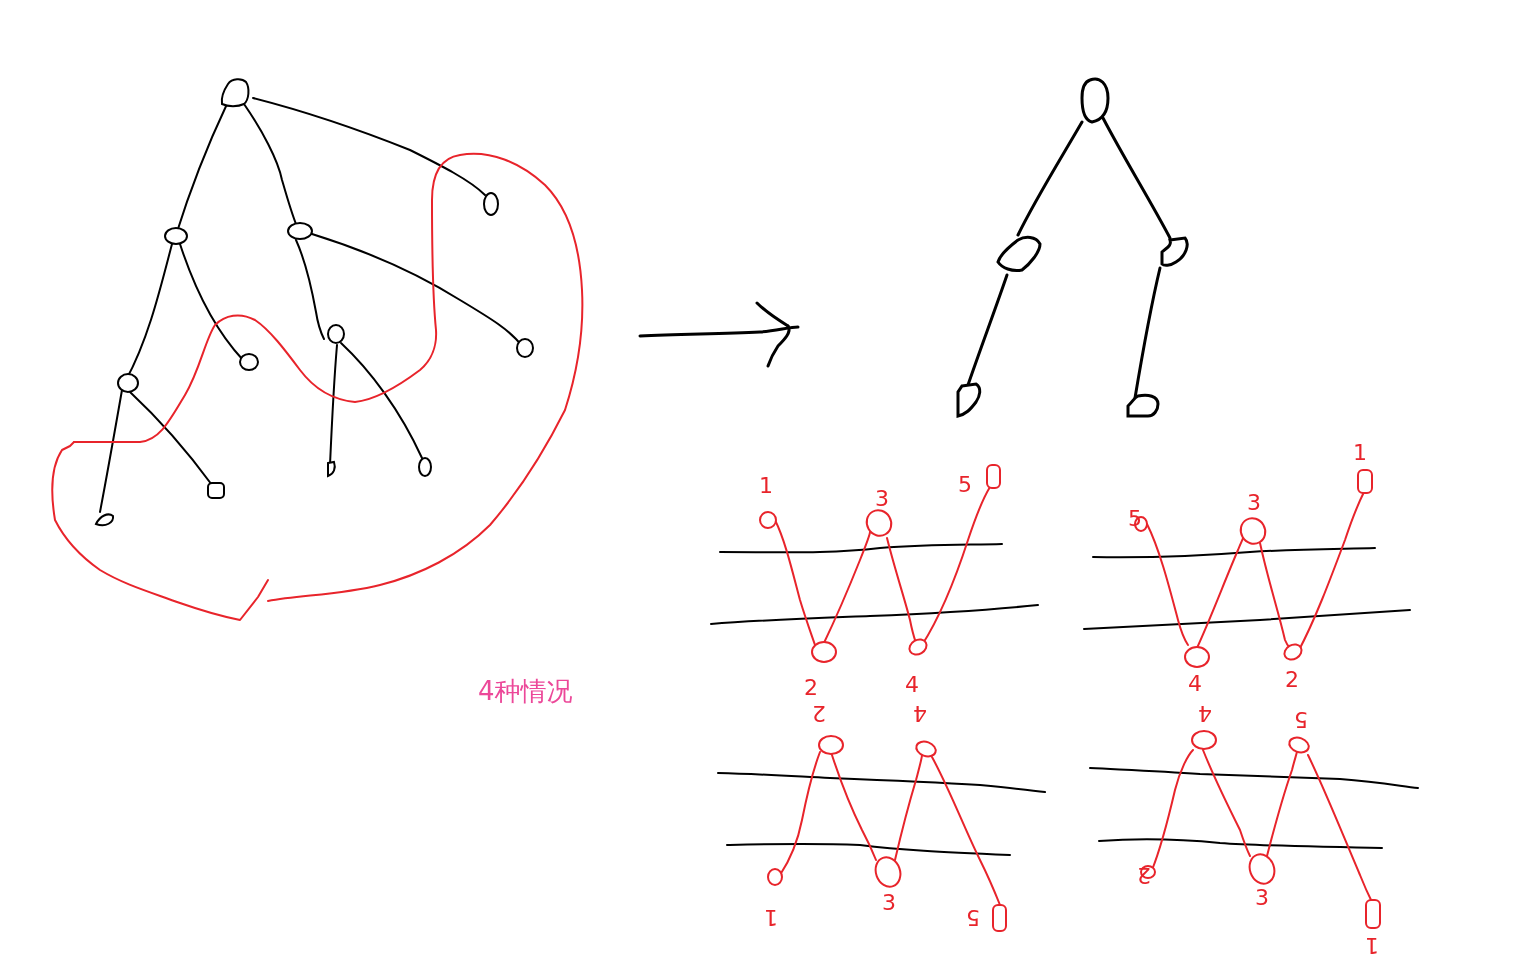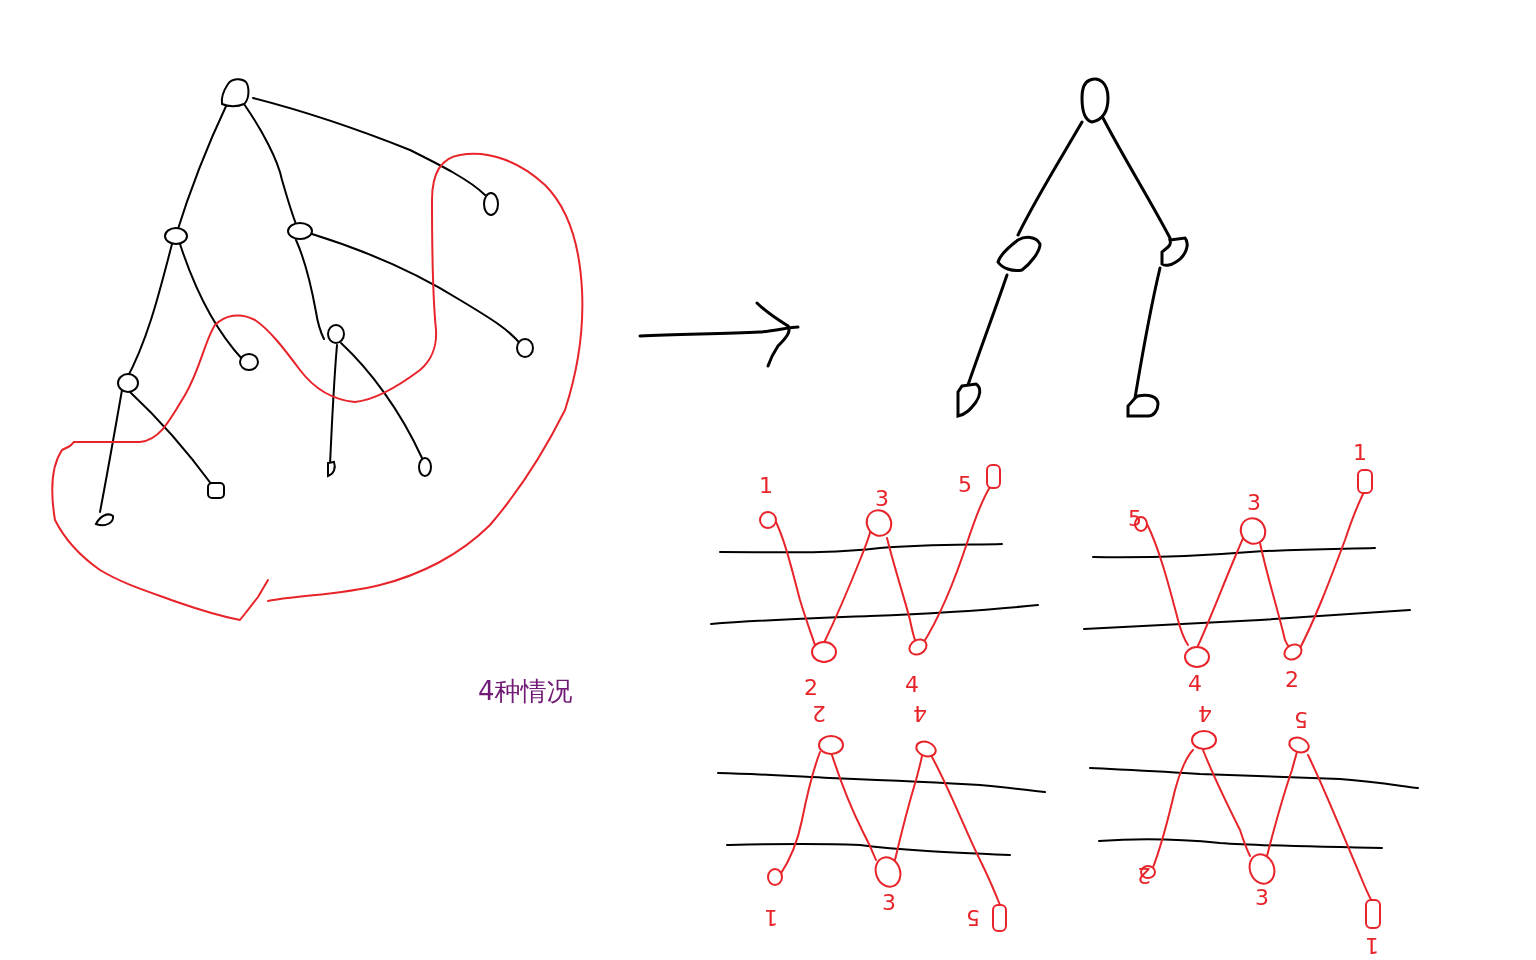--- a/index.html
+++ b/index.html
@@ -59,21 +59,21 @@
     }
     .label-red {
       fill: #e8242b;
       font-family: "DejaVu Sans", sans-serif;
       font-size: 22px;
     }
     .caption {
       position: absolute;
       left: 478px;
       top: 674px;
-      color: #701a75;
+      color: #ec4899;
       font-family: "DejaVu Sans", sans-serif;
       font-size: 26px;
       line-height: 34px;
       white-space: nowrap;
     }
   </style>
 </head>
 <body>
 
 <svg id="canvas" viewBox="0 0 1536 960" xmlns="http://www.w3.org/2000/svg">

